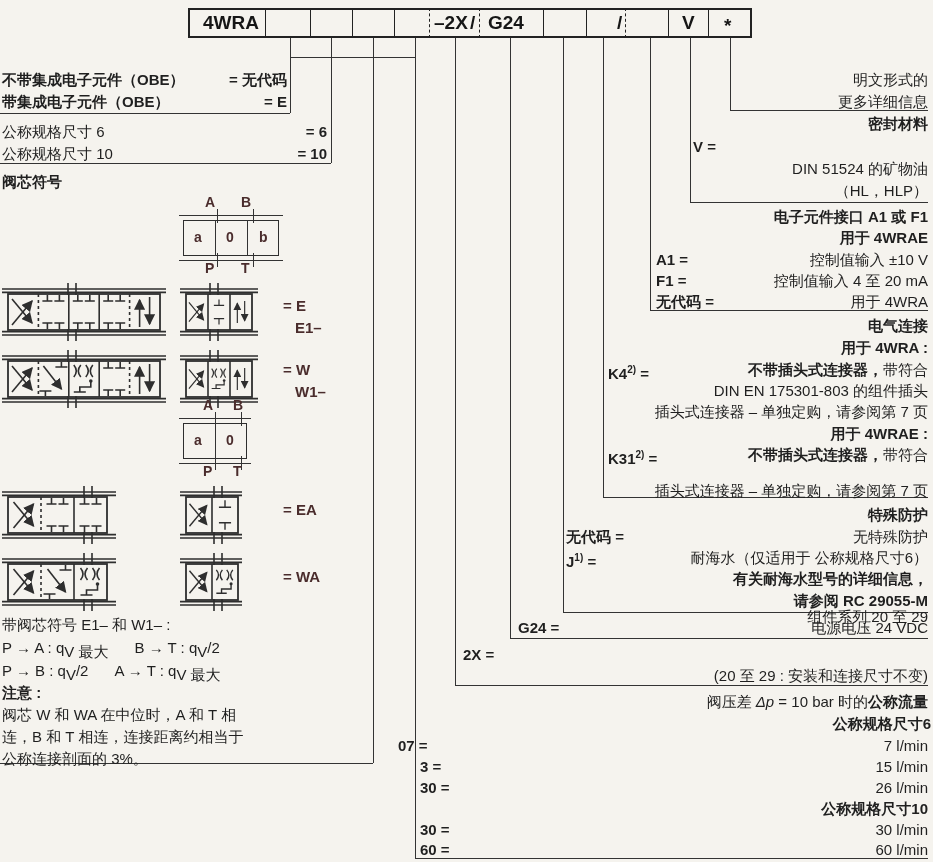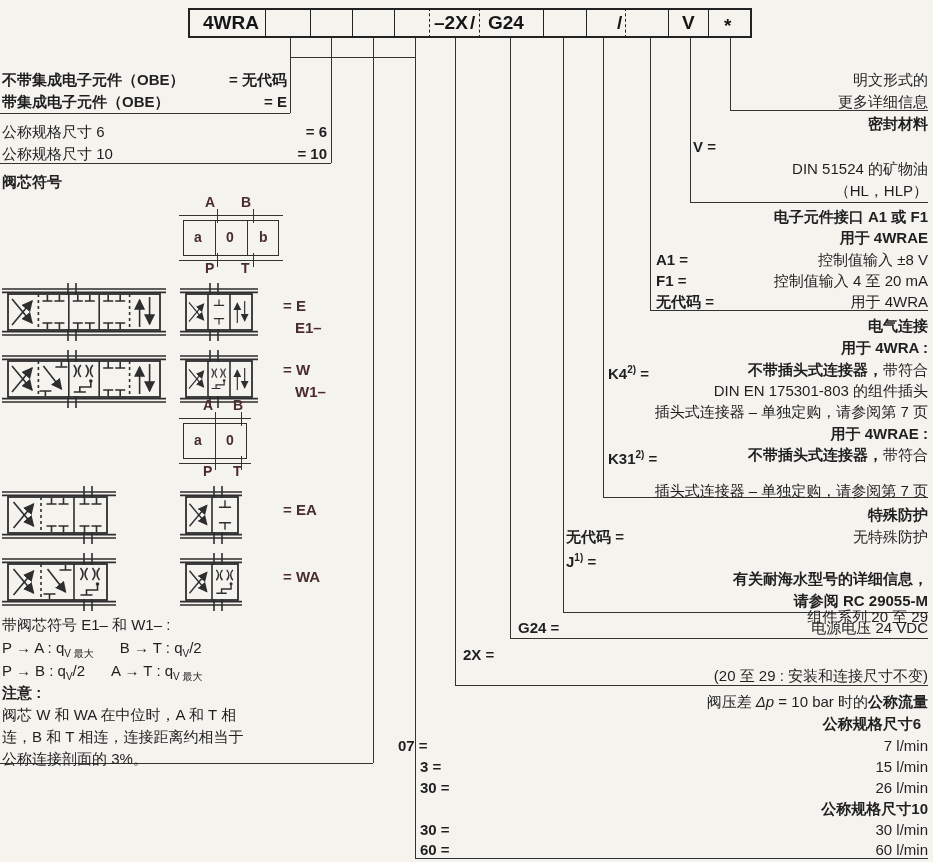--- a/index.html
+++ b/index.html
@@ -9,21 +9,21 @@
   .b{font-weight:bold;}
   .ra{text-align:right;}
   .ln{position:absolute;}
   .vl{border-left:1.6px solid #333;width:0;}
   .hl{border-top:1.6px solid #333;height:0;}
   .hdr{position:absolute;left:188px;top:8px;width:564px;height:30px;border:2px solid #222;background:#f5f3ee;box-sizing:border-box;}
   .hdiv{position:absolute;top:8px;height:30px;width:0;border-left:1.8px solid #222;}
   .hdivd{position:absolute;top:8px;height:30px;width:0;border-left:1.8px dashed #222;}
   .hcell{position:absolute;top:12px;font-size:19px;font-weight:bold;color:#161616;}
   .maroon{color:#4a2c2c;}
-  sub{font-size:10px;}
+  sub{font-size:15px;}
   sup{font-size:10px;}
   svg.valve{position:absolute;stroke:#2e2e2e;stroke-width:1.6;fill:none;}
   .posletter{position:absolute;font-size:14px;font-weight:bold;color:#4a2c2c;}
 </style>
 </head>
 <body>
 
 <div class="canvas">
 
   <svg width="0" height="0" style="position:absolute">
@@ -261,53 +261,54 @@
   <div class="t ra" style="right:5px;top:92px;">更多详细信息</div>
 
   <div class="t b ra" style="right:5px;top:114px;">密封材料</div>
   <div class="t b" style="left:693px;top:137px;">V =</div>
   <div class="t ra" style="right:5px;top:159px;">DIN 51524 的矿物油</div>
   <div class="t ra" style="right:5px;top:181px;">（HL，HLP）</div>
 
   <div class="t b ra" style="right:5px;top:207px;">电子元件接口 A1 或 F1</div>
   <div class="t b ra" style="right:5px;top:228px;">用于 4WRAE</div>
   <div class="t b" style="left:656px;top:250px;">A1 =</div>
-  <div class="t ra" style="right:5px;top:250px;">控制值输入 ±8 V</div>
+  <div class="t ra" style="right:5px;top:250px;">控制值输入 ±10 V</div>
   <div class="t b" style="left:656px;top:271px;">F1 =</div>
   <div class="t ra" style="right:5px;top:271px;">控制值输入 4 至 20 mA</div>
   <div class="t b" style="left:656px;top:292px;">无代码 =</div>
   <div class="t ra" style="right:5px;top:292px;">用于 4WRA</div>
 
   <div class="t b ra" style="right:5px;top:316px;">电气连接</div>
   <div class="t b ra" style="right:5px;top:338px;">用于 4WRA :</div>
   <div class="t b" style="left:608px;top:360px;"><span>K4</span><sup>2)</sup><span> =</span></div>
   <div class="t ra" style="right:5px;top:360px;"><b>不带插头式连接器，</b><span>带符合</span></div>
   <div class="t ra" style="right:5px;top:381px;">DIN EN 175301-803 的组件插头</div>
   <div class="t ra" style="right:5px;top:402px;">插头式连接器 – 单独定购，请参阅第 7 页</div>
   <div class="t b ra" style="right:5px;top:424px;">用于 4WRAE :</div>
   <div class="t b" style="left:608px;top:445px;"><span>K31</span><sup>2)</sup><span> =</span></div>
   <div class="t ra" style="right:5px;top:445px;"><b>不带插头式连接器，</b><span>带符合</span></div>
   <div class="t ra" style="right:5px;top:481px;">插头式连接器 – 单独定购，请参阅第 7 页</div>
 
   <div class="t b ra" style="right:5px;top:505px;">特殊防护</div>
   <div class="t b" style="left:566px;top:527px;">无代码 =</div>
   <div class="t ra" style="right:5px;top:527px;">无特殊防护</div>
   <div class="t b" style="left:566px;top:548px;"><span>J</span><sup>1)</sup><span> =</span></div>
+  <div class="t ra" style="right:5px;top:548px;">耐海水（仅适用于 公称规格尺寸6）</div>
   <div class="t b ra" style="right:5px;top:569px;">有关耐海水型号的详细信息，</div>
   <div class="t b ra" style="right:5px;top:591px;">请参阅 RC 29055-M</div>
 
   <div class="t b" style="left:518px;top:618px;">G24 =</div>
   <div class="t ra" style="right:5px;top:618px;">电源电压 24 VDC</div>
 
   <div class="t b" style="left:463px;top:645px;">2X =</div>
   <div class="t ra" style="right:5px;top:607px;">组件系列 20 至 29</div>
   <div class="t ra" style="right:5px;top:666px;">(20 至 29 : 安装和连接尺寸不变)</div>
 
   <div class="t ra" style="right:5px;top:692px;"><span>阀压差 </span><i>Δp</i><span> = 10 bar 时的</span><b>公称流量</b></div>
-  <div class="t b ra" style="right:12px;top:714px;">公称规格尺寸6</div>
+  <div class="t b ra" style="right:2px;top:714px;">公称规格尺寸6</div>
   <div class="t b" style="left:398px;top:736px;">07 =</div>
   <div class="t ra" style="right:5px;top:736px;">7 l/min</div>
   <div class="t b" style="left:420px;top:757px;">3 =</div>
   <div class="t ra" style="right:5px;top:757px;">15 l/min</div>
   <div class="t b" style="left:420px;top:778px;">30 =</div>
   <div class="t ra" style="right:5px;top:778px;">26 l/min</div>
   <div class="t b ra" style="right:5px;top:799px;">公称规格尺寸10</div>
   <div class="t b" style="left:420px;top:820px;">30 =</div>
   <div class="t ra" style="right:5px;top:820px;">30 l/min</div>
   <div class="t b" style="left:420px;top:840px;">60 =</div>

